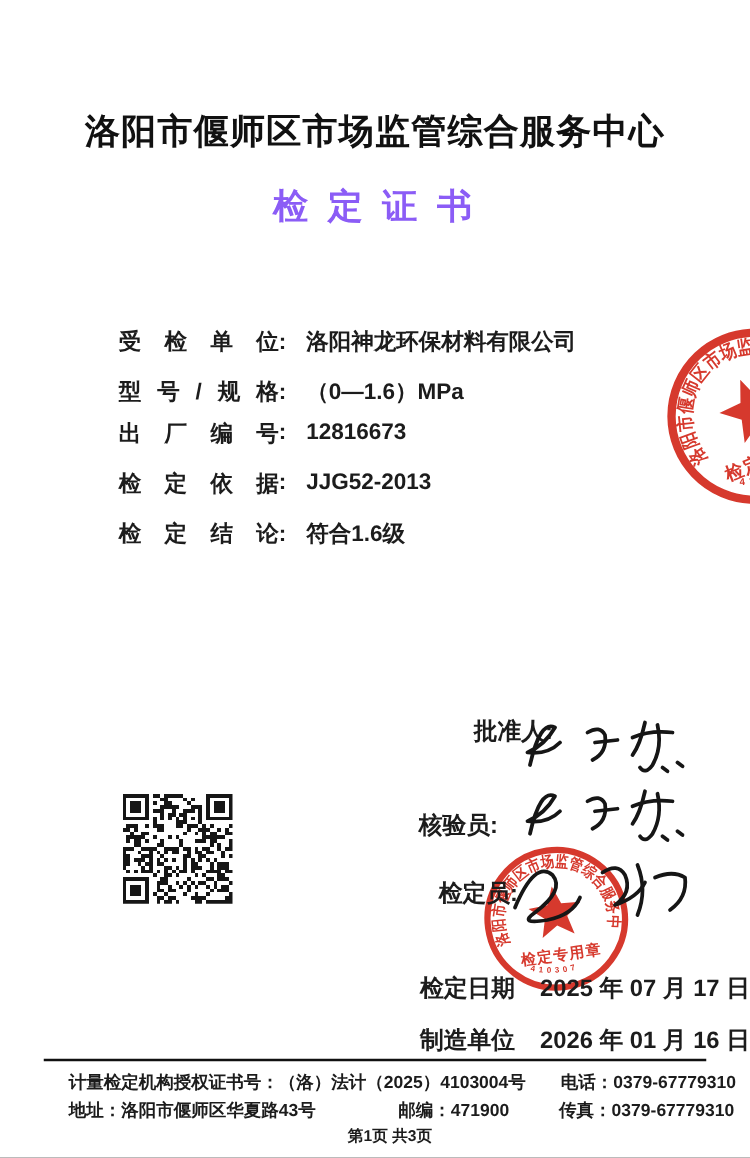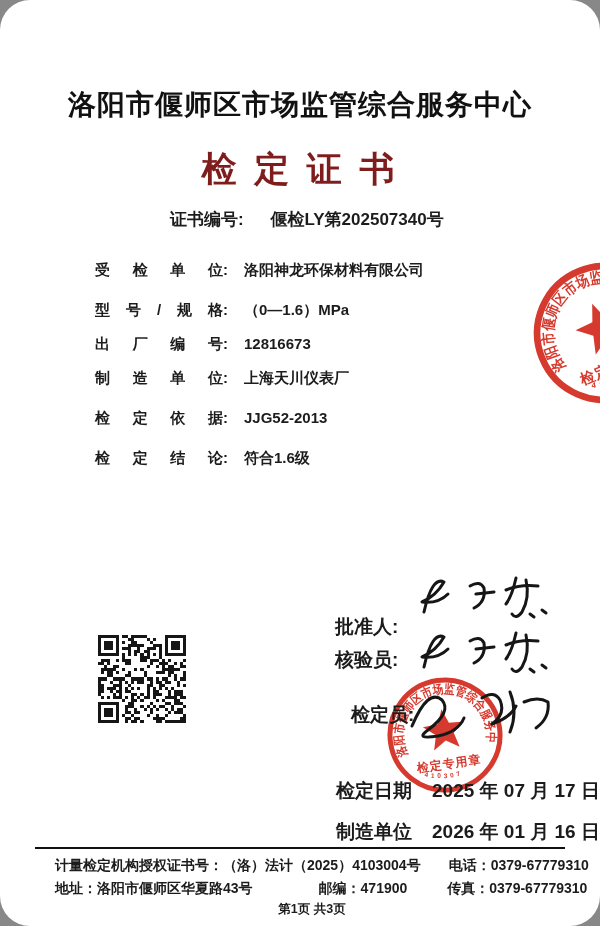--- a/index.html
+++ b/index.html
@@ -1,39 +1,38 @@
 <!DOCTYPE html>
 <html><head>
 <meta charset="utf-8">
 <style>
   html,body{margin:0;padding:0;background:#888;}
   .page{
     position:relative;width:600px;height:926px;margin:0 auto;
     background:#ffffff;overflow:hidden;
     font-family:"Liberation Sans","DejaVu Sans",sans-serif;
     color:#1c1c1c;
-    border-radius:30px;
   }
   
   .org-title{
     position:absolute;top:86px;left:0;width:100%;text-align:center;
     font-size:28px;font-weight:bold;letter-spacing:1px;color:#111;
   }
   .doc-title{
     position:absolute;top:146px;left:0;width:100%;text-align:center;
-    font-size:35px;font-weight:bold;letter-spacing:4px;color:#7f1d1d;
+    font-size:28px;font-weight:bold;letter-spacing:4px;color:#8b5cf6;
   }
   .cert-no-row{
     position:absolute;top:208px;left:170px;font-size:17px;
   }
   .cert-no-row .lbl{font-weight:bold;}
   .cert-no-row .val{margin-left:22px;font-weight:600;}
   
   .fields{position:absolute;top:261px;left:95px;width:470px;}
-  .frow{height:20px;margin-bottom:14px;font-size:15px;white-space:nowrap;}
+  .frow{height:20px;margin-bottom:14px;font-size:18px;white-space:nowrap;}
   .frow.gap{margin-top:20px;}
   .flabel{
     display:inline-block;width:128px;font-weight:bold;
     text-align:justify;text-align-last:justify;vertical-align:top;
   }
   .fcolon{font-weight:bold;margin-right:16px;}
   .fvalue{font-weight:600;}
   
   .qr{position:absolute;left:98px;top:635px;width:88px;height:88px;}
   
@@ -55,37 +54,30 @@
   .pageinfo{position:absolute;left:12px;top:901px;width:100%;text-align:center;font-size:12.5px;font-weight:600;}
   .stamp text{font-weight:bold;}
 </style>
 </head>
 <body>
 
 <div class="page">
 
   <div class="org-title">洛阳市偃师区市场监管综合服务中心</div>
   <div class="doc-title">检 定 证 书</div>
-  <div class="cert-no-row">
-    <span class="lbl">证书编号:</span>
-    <span class="val">偃检LY第202507340号</span>
-  </div>
 
   <div class="fields">
     <div class="frow">
       <span class="flabel">受检单位</span><span class="fcolon">:</span><span class="fvalue">洛阳神龙环保材料有限公司</span>
     </div>
     <div class="frow gap">
       <span class="flabel">型号/规格</span><span class="fcolon">:</span><span class="fvalue">（0—1.6）MPa</span>
     </div>
     <div class="frow">
       <span class="flabel">出厂编号</span><span class="fcolon">:</span><span class="fvalue">12816673</span>
-    </div>
-    <div class="frow">
-      <span class="flabel">制造单位</span><span class="fcolon">:</span><span class="fvalue">上海天川仪表厂</span>
     </div>
     <div class="frow gap">
       <span class="flabel">检定依据</span><span class="fcolon">:</span><span class="fvalue">JJG52-2013</span>
     </div>
     <div class="frow gap">
       <span class="flabel">检定结论</span><span class="fcolon">:</span><span class="fvalue">符合1.6级</span>
     </div>
   </div>
 
   <svg class="qr" id="qr" viewBox="0 0 29 29" shape-rendering="crispEdges">
@@ -478,21 +470,21 @@
       <rect x="20" y="28" width="1" height="1" fill="#161616"></rect>
       <rect x="22" y="28" width="1" height="1" fill="#161616"></rect>
       <rect x="23" y="28" width="1" height="1" fill="#161616"></rect>
       <rect x="24" y="28" width="1" height="1" fill="#161616"></rect>
       <rect x="25" y="28" width="1" height="1" fill="#161616"></rect>
       <rect x="26" y="28" width="1" height="1" fill="#161616"></rect>
       <rect x="27" y="28" width="1" height="1" fill="#161616"></rect>
       <rect x="28" y="28" width="1" height="1" fill="#161616"></rect>
     </svg>
 
-  <div class="sig-label" style="top:614px;">批准人:</div>
+  <div class="sig-label" style="top:572px;margin-left:44px;">批准人:</div>
   <div class="sig-label" style="top:647px;">核验员:</div>
   <div class="sig-label" style="top:702px;margin-left:16px;">检定员:</div>
 
   <svg class="sig-svg" style="left:412px;top:570px;" width="150" height="55" viewBox="0 0 150 55">
     <path d="M12 42 Q20 6 32 12 Q24 26 10 32 Q26 34 36 24"></path>
     <path d="M58 16 Q68 10 72 18 Q74 32 62 38"></path>
     <path d="M64 24 L82 22"></path>
     <path d="M104 8 Q100 26 94 34"></path>
     <path d="M94 20 Q108 14 126 16"></path>
     <path d="M114 10 Q118 28 110 42 Q104 50 100 44"></path>

